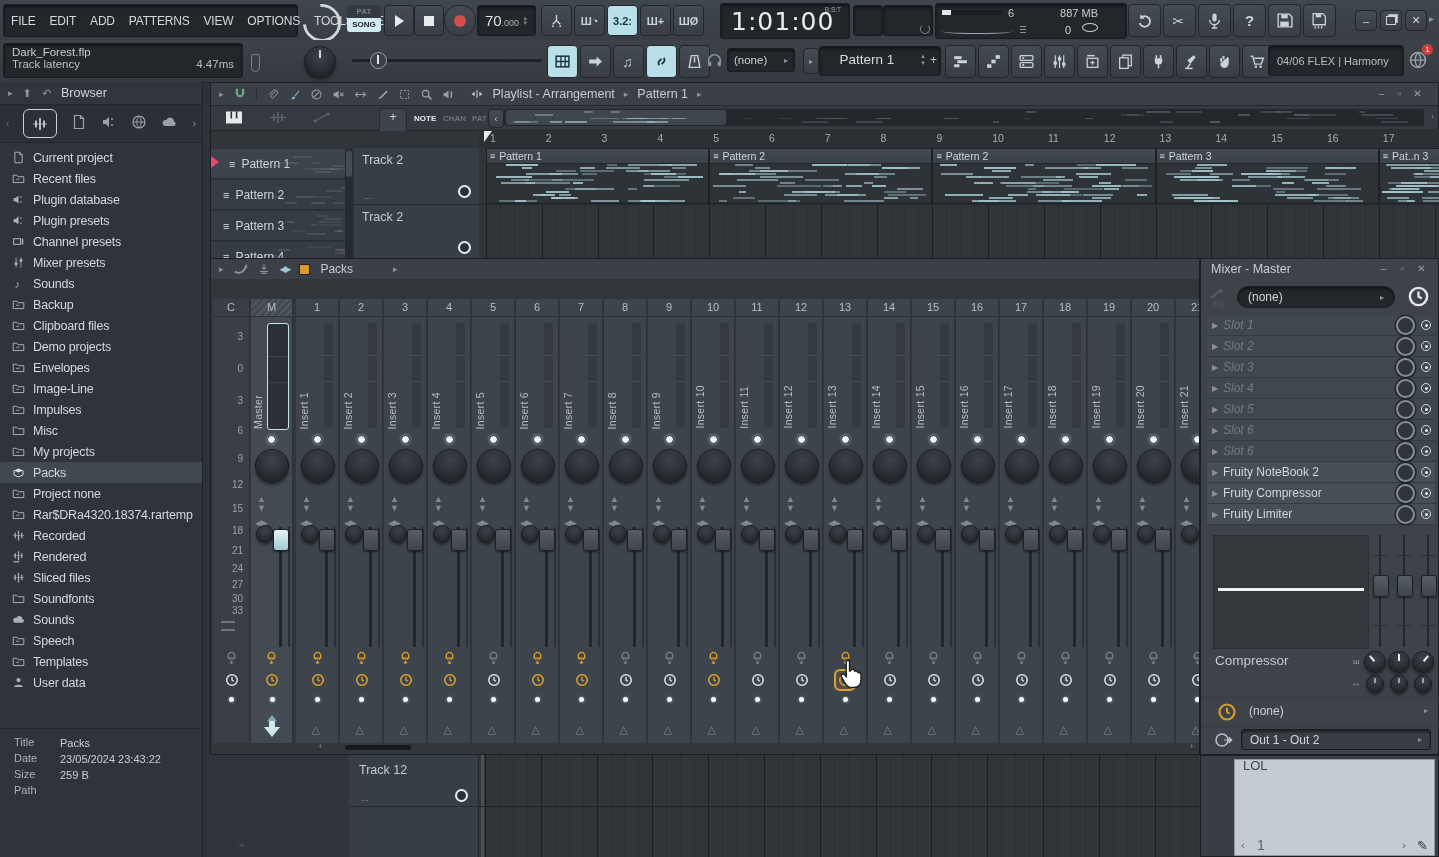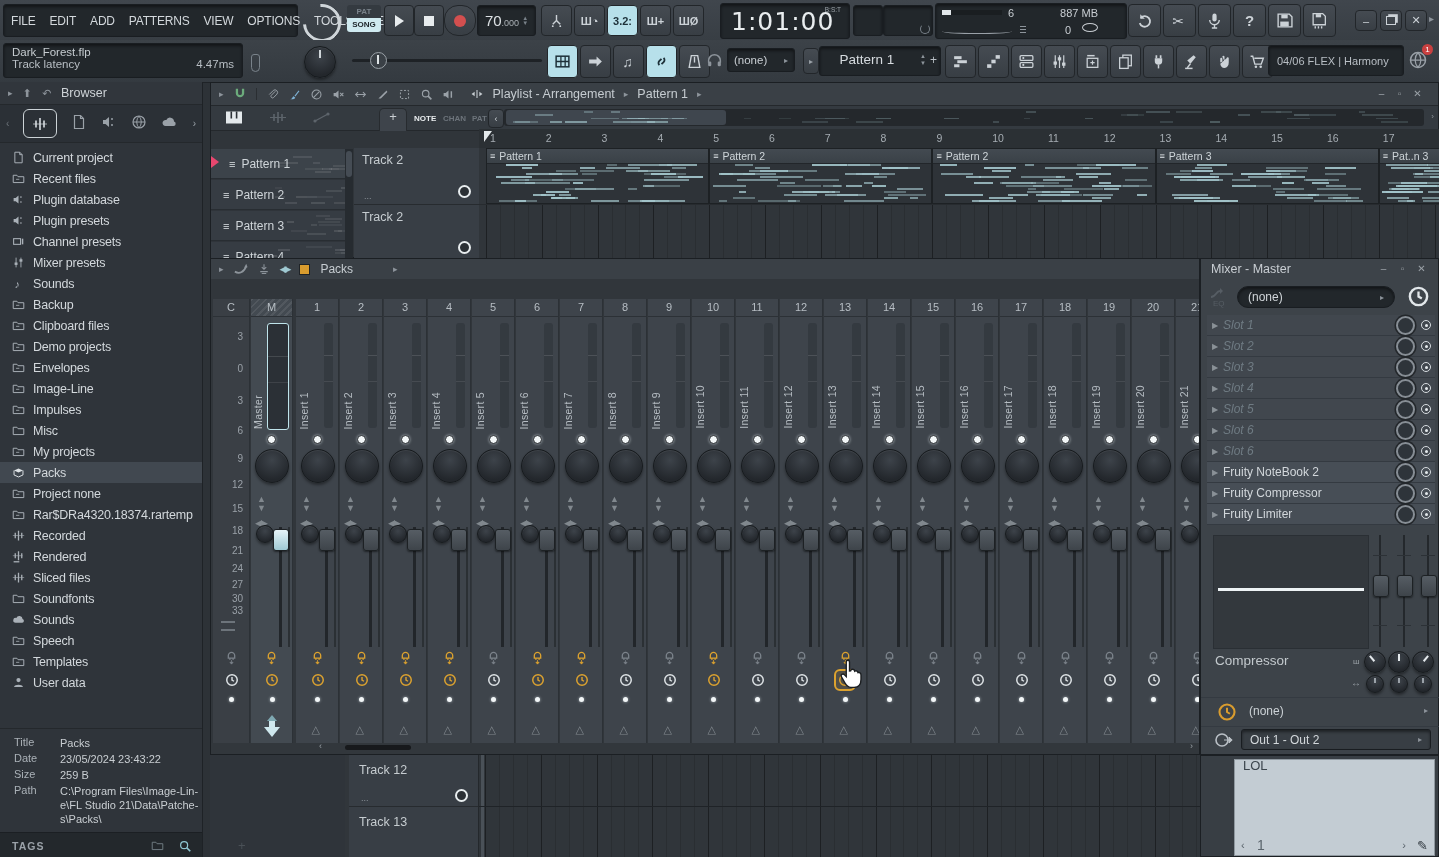--- a/index.html
+++ b/index.html
@@ -644,39 +644,22 @@
         <div style="display: flex; padding: 1px 0px 1px 14px;">
           <span style="width: 46px; color: rgb(170, 177, 183); flex-shrink: 0;">Date</span>
           <span style="color: rgb(201, 206, 210); white-space: pre-line; line-height: 14px;">23/05/2024 23:43:22</span>
         </div>
         <div style="display: flex; padding: 1px 0px 1px 14px;">
           <span style="width: 46px; color: rgb(170, 177, 183); flex-shrink: 0;">Size</span>
           <span style="color: rgb(201, 206, 210); white-space: pre-line; line-height: 14px;">259 B</span>
         </div>
         <div style="display: flex; padding: 1px 0px 1px 14px;">
           <span style="width: 46px; color: rgb(170, 177, 183); flex-shrink: 0;">Path</span>
-          <span style="color: rgb(201, 206, 210); white-space: pre-line; line-height: 14px;">C:\Program Files\Image-Lin-
-e\FL Studio 21\Data\Patche-
-s\Packs\</span>
-        </div>
-      </div>
-    <div class="abs" style="left:0;top:750px;width:202px;height:25px;background:#23282c;border-top:1px solid #1b1f23;display:flex;align-items:center;">
-      <span style="padding-left:12px;font-size:10.5px;font-weight:bold;letter-spacing:1px;color:#9ba2a9;">TAGS</span>
-      <span class="icn" id="tags-folder" style="position:absolute;right:38px;width:13px;height:13px;color:#6f7press7b82;color:#6f7b82;">
-          <svg viewBox="0 0 16 16">
-            <path d="M1.5 4h4.5l1.5 1.8h7V13h-13z" fill="none" stroke="currentColor" stroke-width="1.2"></path>
-          </svg>
-        </span>
-      <span class="icn" id="tags-zoom" style="position:absolute;right:10px;width:14px;height:14px;color:#8fc6d2;">
-          <svg viewBox="0 0 16 16">
-            <circle cx="7" cy="7" r="4" fill="none" stroke="currentColor" stroke-width="1.4"></circle>
-            <path d="M10 10l4 4" stroke="currentColor" stroke-width="2"></path>
-          </svg>
-        </span>
-    </div>
+        </div>
+      </div>
   </div>
 
   <div id="playlist">
     <div style="height:22px;background:#3a4046;border-bottom:1px solid #24282c;display:flex;align-items:center;gap:9px;padding-left:8px;">
       <span class="dim" style="font-size:9px;">▸</span>
       <span class="icn" id="pl-magnet" style="width:14px;height:14px;color:#6cab7c;">
           <svg viewBox="0 0 16 16">
             <path d="M4.5 2v5a3.5 3.5 0 0 0 7 0V2" fill="none" stroke="currentColor" stroke-width="2.6"></path>
           </svg>
         </span>
@@ -2138,23 +2121,20 @@
   <div id="bottom-strip">
     <div style="position:absolute;left:0;top:0;width:135px;height:102px;background:#2f343a;">
       <span style="position:absolute;left:28px;bottom:4px;font-size:13px;color:#4a5056;">+</span>
     </div>
     <div style="position:absolute;left:139px;top:0;width:129px;height:102px;background:#383e45;border-right:1px solid #24282c;">
       <div style="height:51px;border-bottom:1px solid #272b2f;position:relative;">
         <span style="position:absolute;left:10px;top:8px;font-size:12.5px;color:#c6ccd0;">Track 12</span>
         <span class="dim" style="position:absolute;left:12px;bottom:3px;font-size:9px;">...</span>
         <span class="abs" style="right:10px;bottom:4px;width:9px;height:9px;border-radius:50%;border:2px solid #e8edef;background:#2b3035;"></span>
       </div>
-      <div style="height:50px;position:relative;">
-        <span style="position:absolute;left:10px;top:8px;font-size:12.5px;color:#c6ccd0;">Track 13</span>
-      </div>
     </div>
     <div class="grid-bg" style="position:absolute;left:269px;top:0;width:721px;height:102px;background-color:#30353a;background-position:6px 0,6px 0;">
       <span style="position:absolute;left:2px;top:0;width:3px;height:100%;background:#4a5158;"></span>
       <span style="position:absolute;left:0;top:51px;width:100%;height:1px;background:#1f2327;"></span>
     </div>
   </div>
 
   <div id="notebook">
     <div style="position:absolute;left:33px;top:3px;width:199px;height:95px;background:#c3ccd3;border:1px solid #8f989f;">
       <span style="position:absolute;left:8px;top:-2px;font-size:13px;color:#3c454d;">LOL</span>

